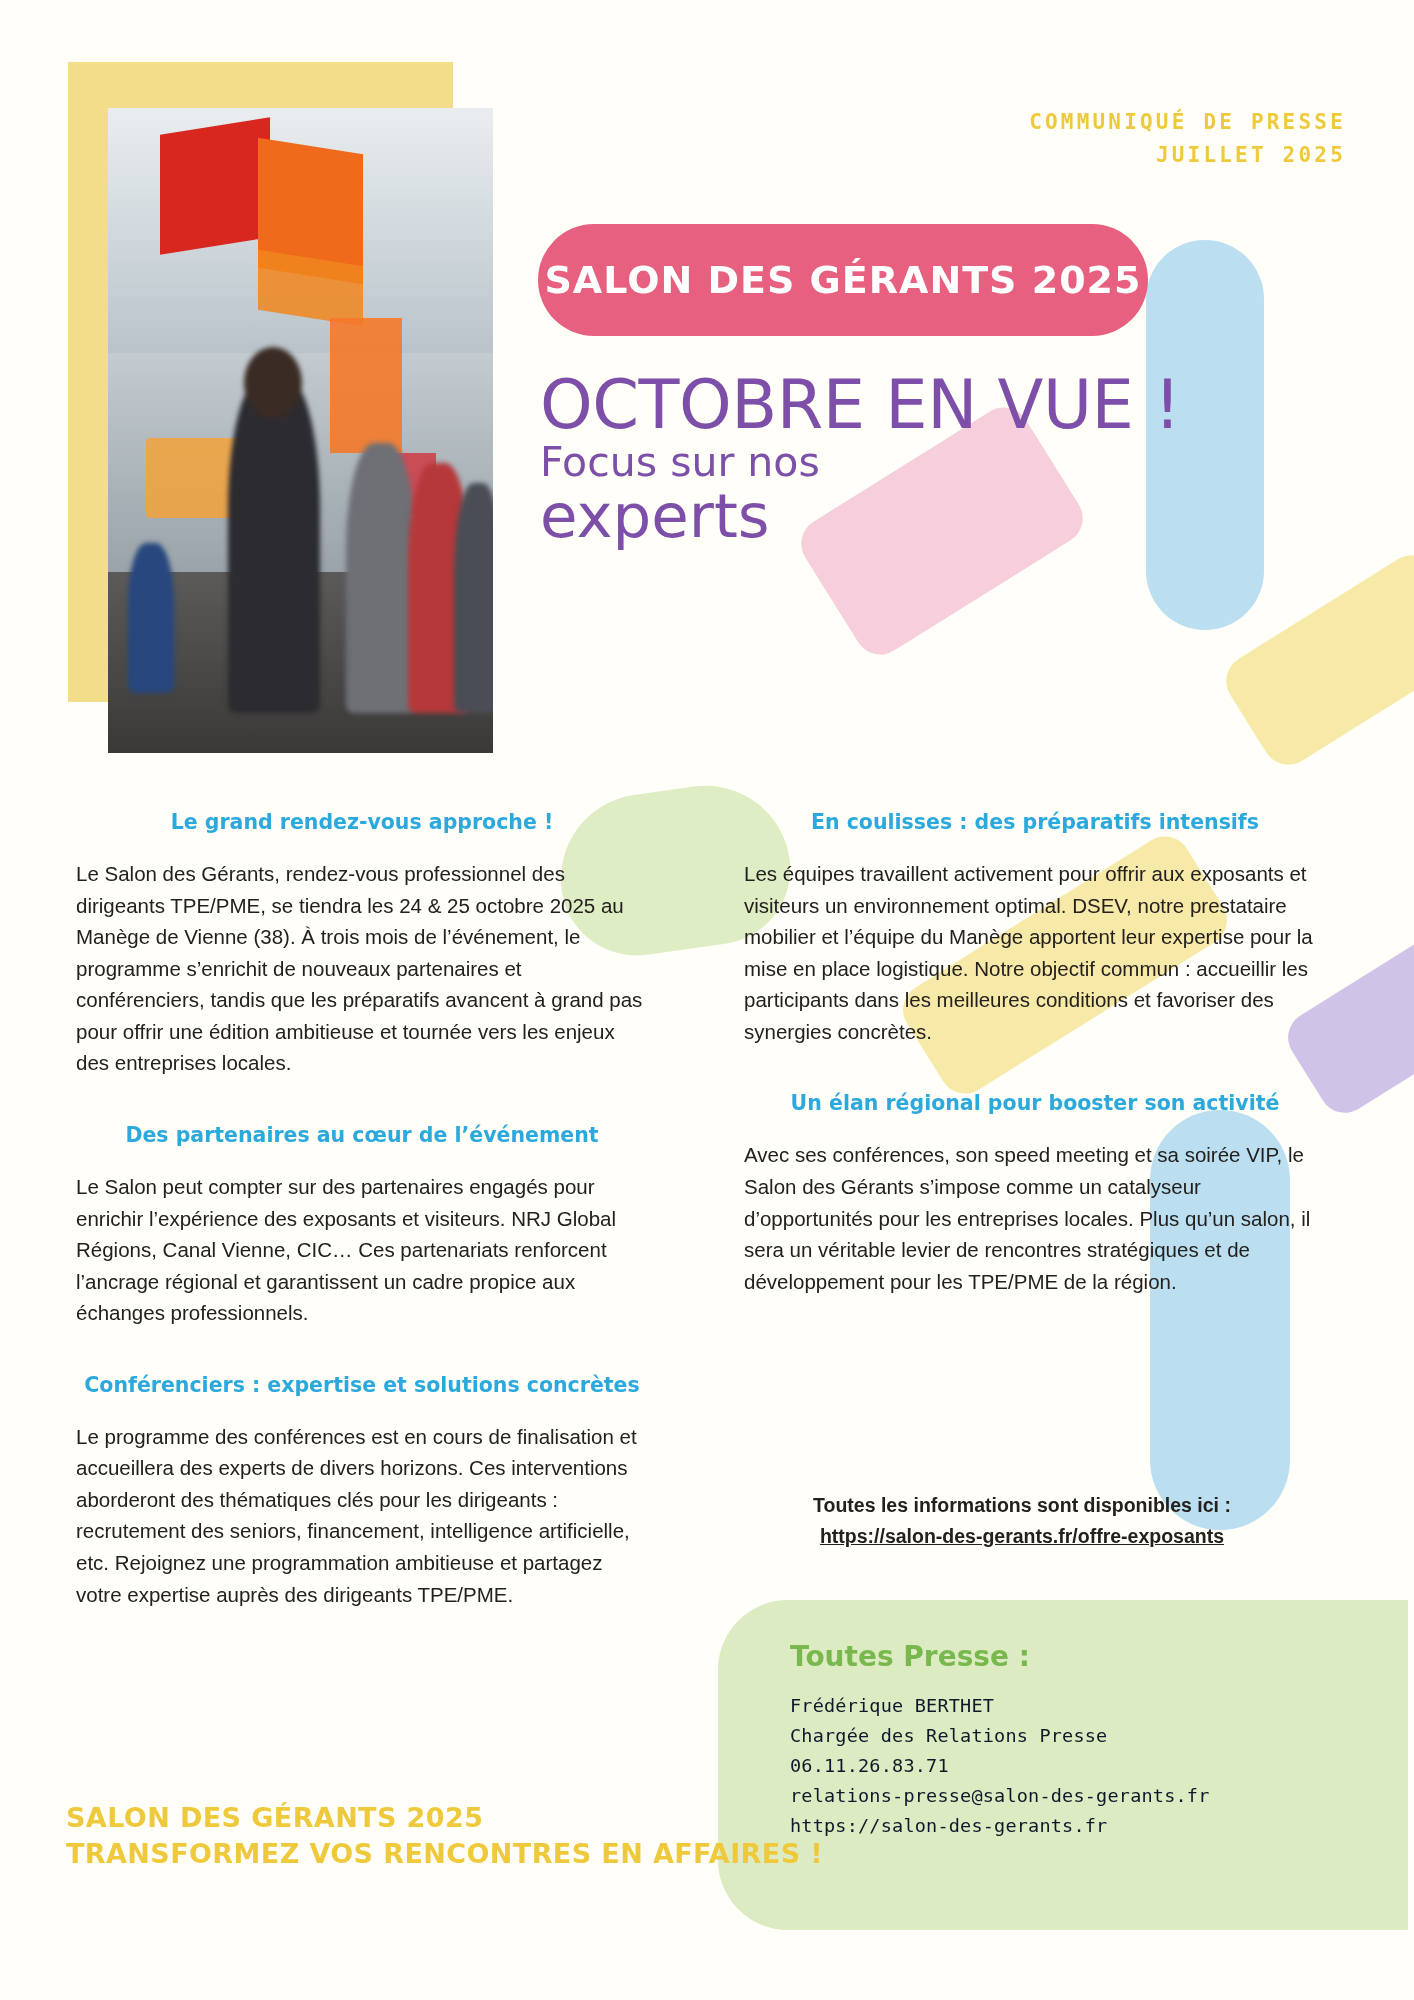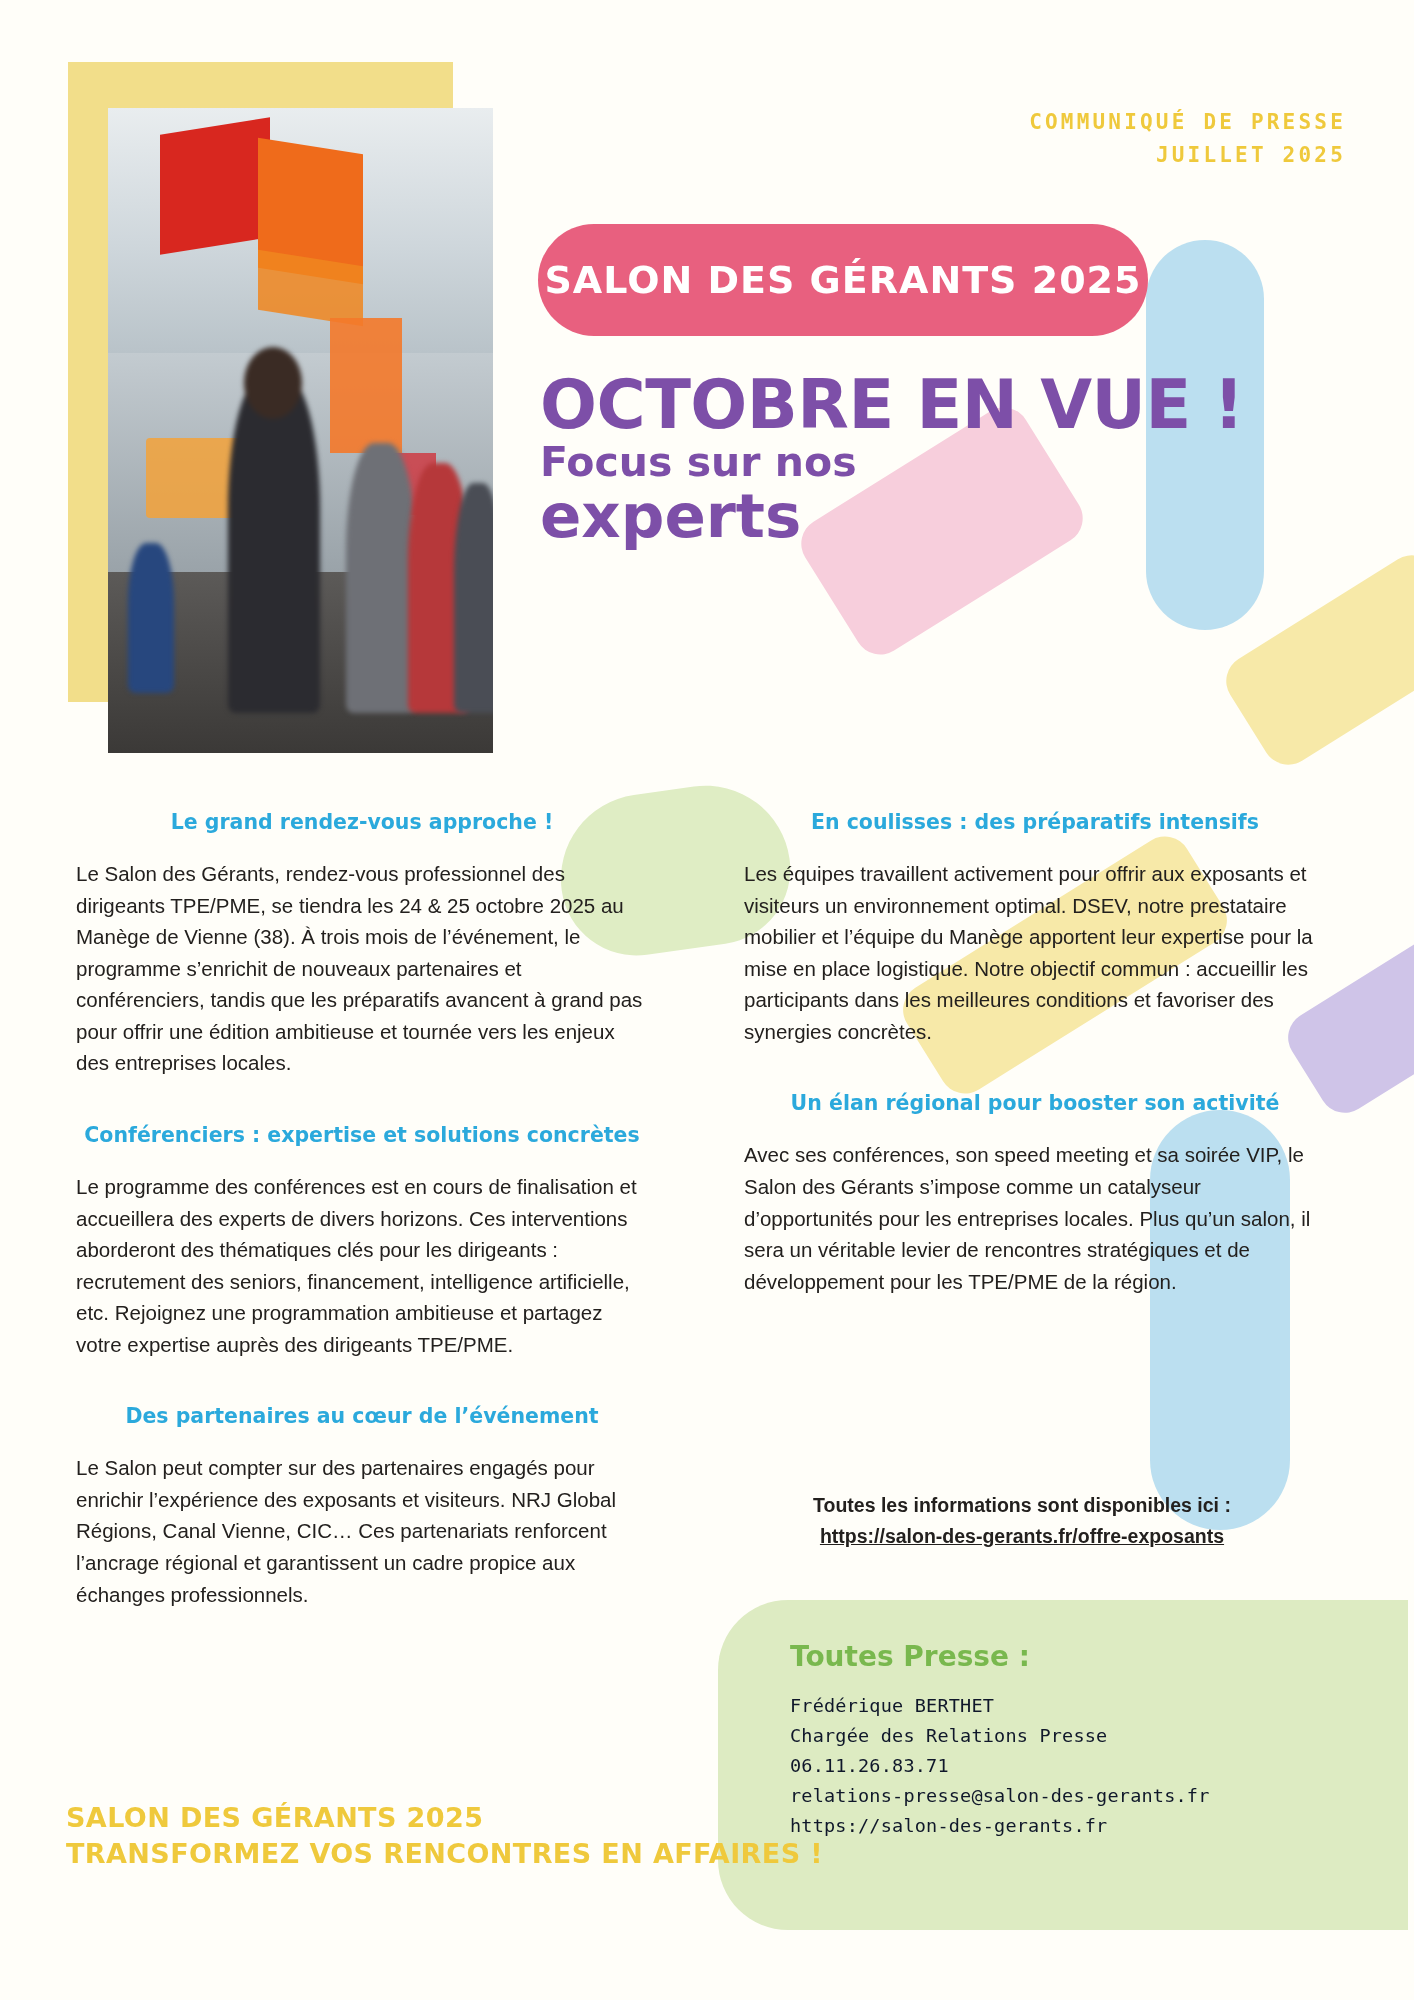--- a/index.html
+++ b/index.html
@@ -197,21 +197,21 @@
     font-family: "DejaVu Sans", sans-serif;
   }
 
   .hero-title {
     position: absolute;
     left: 540px;
     top: 370px;
     width: 800px;
     z-index: 4;
     color: #7D4FA8;
-    font-weight: bold;
+    font-weight: normal;
     font-family: "DejaVu Sans", sans-serif;
     line-height: 1.06;
   }
   .hero-title .l1 { font-size: 67px; letter-spacing: -0.5px; }
   .hero-title .l2 { font-size: 41px; }
   .hero-title .l3 { font-size: 61px; }
 
   
   .col {
     position: absolute;
@@ -334,26 +334,26 @@
   <div class="l2">Focus sur nos</div>
   <div class="l3">experts</div>
 </div>
 
 <div class="col col-left">
   <div class="block">
     <h3>Le grand rendez-vous approche !</h3>
     <p>Le Salon des Gérants, rendez-vous professionnel des dirigeants TPE/PME, se tiendra les 24 &amp; 25 octobre 2025 au Manège de Vienne (38). À trois mois de l’événement, le programme s’enrichit de nouveaux partenaires et conférenciers, tandis que les préparatifs avancent à grand pas pour offrir une édition ambitieuse et tournée vers les enjeux des entreprises locales.</p>
   </div>
   <div class="block">
+    <h3>Des partenaires au cœur de l’événement</h3>
+    <p>Le Salon peut compter sur des partenaires engagés pour enrichir l’expérience des exposants et visiteurs. NRJ Global Régions, Canal Vienne, CIC… Ces partenariats renforcent l’ancrage régional et garantissent un cadre propice aux échanges professionnels.</p>
+  </div>
+  <div class="block">
     <h3>Conférenciers : expertise et solutions concrètes</h3>
     <p>Le programme des conférences est en cours de finalisation et accueillera des experts de divers horizons. Ces interventions aborderont des thématiques clés pour les dirigeants : recrutement des seniors, financement, intelligence artificielle, etc. Rejoignez une programmation ambitieuse et partagez votre expertise auprès des dirigeants TPE/PME.</p>
-  </div>
-  <div class="block">
-    <h3>Des partenaires au cœur de l’événement</h3>
-    <p>Le Salon peut compter sur des partenaires engagés pour enrichir l’expérience des exposants et visiteurs. NRJ Global Régions, Canal Vienne, CIC… Ces partenariats renforcent l’ancrage régional et garantissent un cadre propice aux échanges professionnels.</p>
   </div>
 </div>
 
 <div class="col col-right">
   <div class="block">
     <h3>En coulisses : des préparatifs intensifs</h3>
     <p>Les équipes travaillent activement pour offrir aux exposants et visiteurs un environnement optimal. DSEV, notre prestataire mobilier et l’équipe du Manège apportent leur expertise pour la mise en place logistique. Notre objectif commun : accueillir les participants dans les meilleures conditions et favoriser des synergies concrètes.</p>
   </div>
   <div class="block">
     <h3>Un élan régional pour booster son activité</h3>

